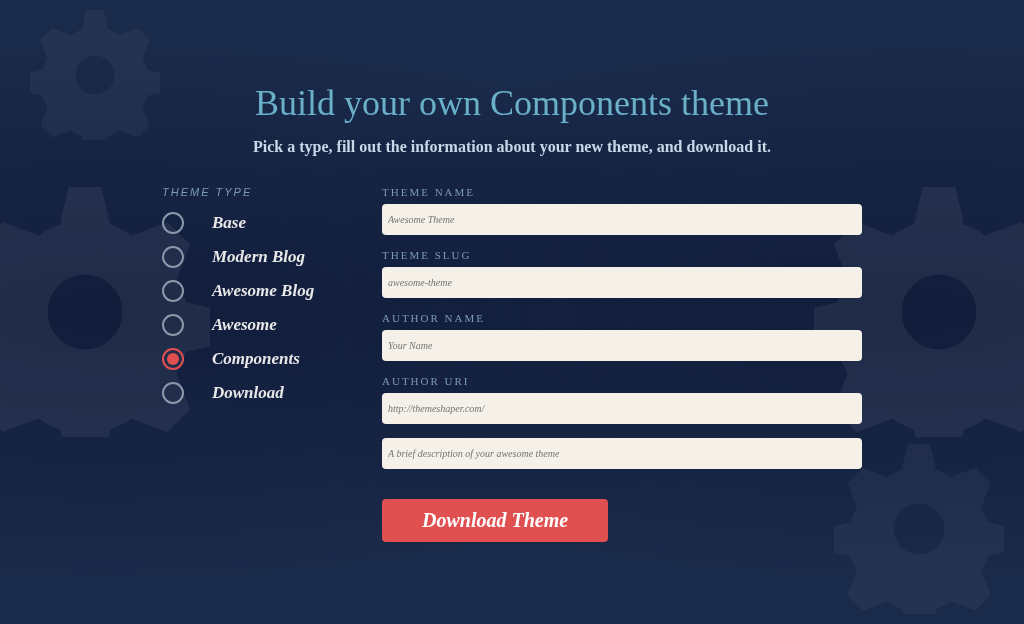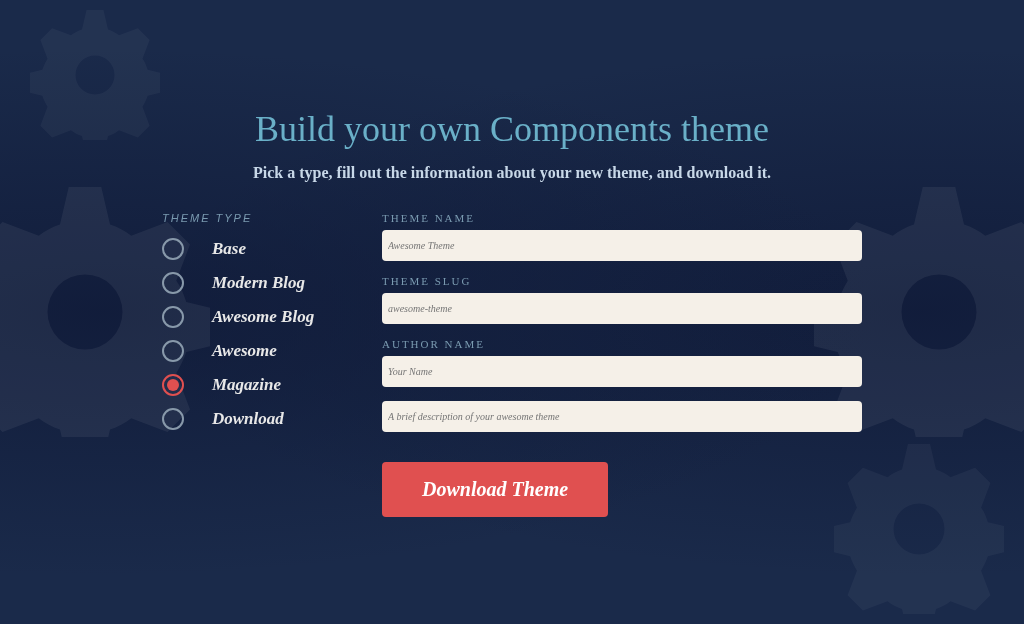--- a/index.html
+++ b/index.html
@@ -142,21 +142,21 @@
       background: #f5f0e8;
       color: #888;
       font-size: 10px;
       font-family: Georgia, serif;
       font-style: italic;
       outline: none;
     }
 
     .download-btn {
       margin-top: 16px;
-      padding: 16px 40px;
+      padding: 10px 40px;
       background: #e05050;
       color: #fff;
       border: none;
       border-radius: 4px;
       font-size: 20px;
       font-family: Georgia, serif;
       font-style: italic;
       font-weight: bold;
       cursor: pointer;
       align-self: flex-start;
@@ -245,21 +245,21 @@
 
       <label class="radio-option">
         <div class="radio-outer"></div>
         <span class="radio-label">Awesome</span>
       </label>
 
       <label class="radio-option">
         <div class="radio-outer selected">
           <div class="radio-inner"></div>
         </div>
-        <span class="radio-label">Magazine</span>
+        <span class="radio-label">Components</span>
       </label>
 
       <label class="radio-option">
         <div class="radio-outer"></div>
         <span class="radio-label">Download</span>
       </label>
     </div>
 
     <div class="form-section">
 
@@ -271,20 +271,24 @@
       <div class="form-group">
         <label class="form-label">Theme Slug</label>
         <input class="form-input" type="text" placeholder="awesome-theme" style="">
       </div>
 
       <div class="form-group">
         <label class="form-label">Author Name</label>
         <input class="form-input" type="text" placeholder="Your Name" style="">
       </div>
 
+      <div class="form-group">
+        <label class="form-label">Author URI</label>
+        <input class="form-input" type="text" placeholder="http://themeshaper.com/" style="">
+      </div>
 
       <div class="form-group">
         <input class="form-input" type="text" placeholder="A brief description of your awesome theme" style="">
       </div>
 
       <button class="download-btn">Download Theme</button>
 
     </div>
   </div>
 </div>

